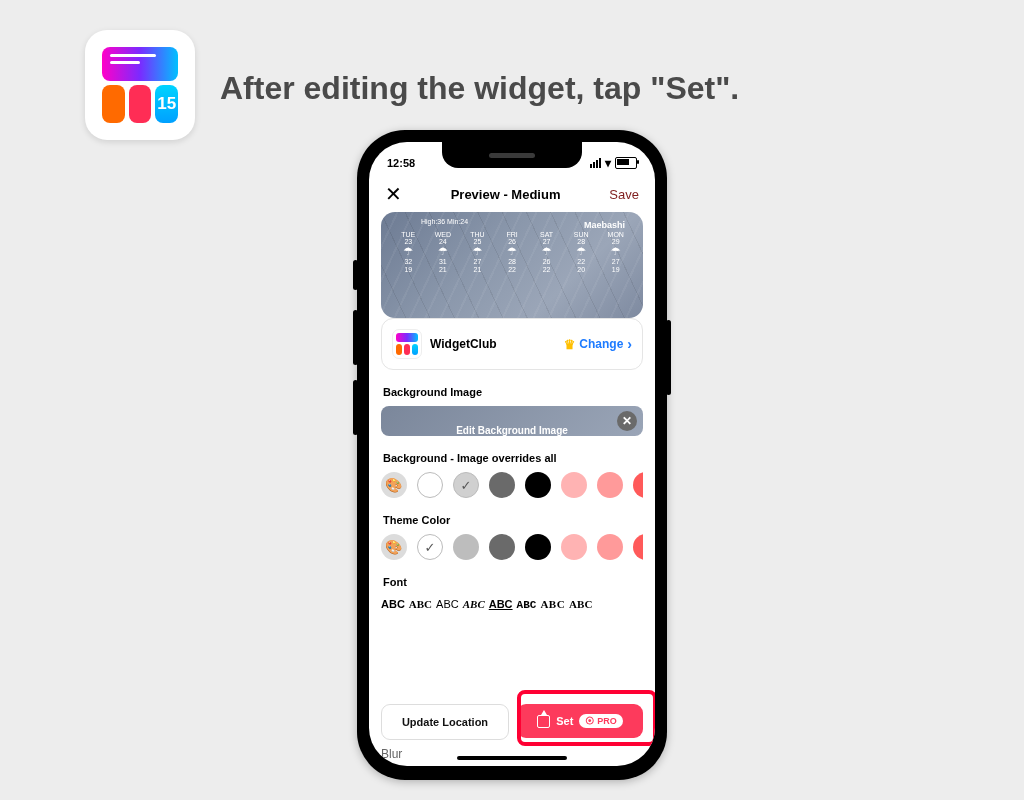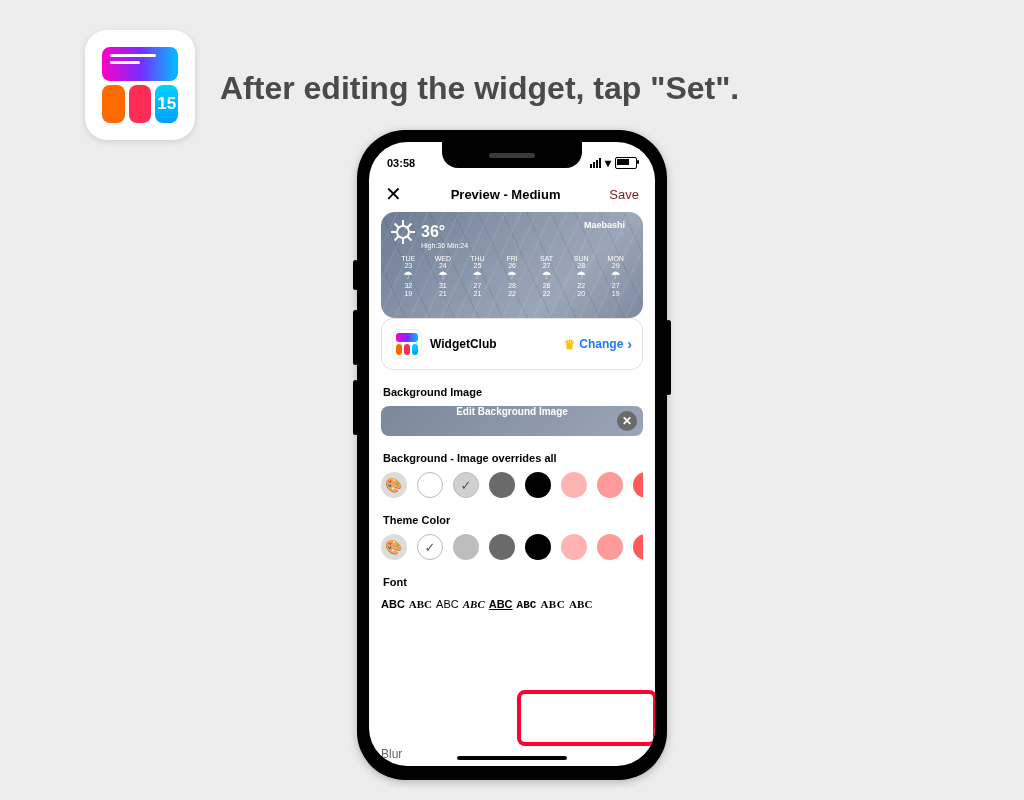--- a/index.html
+++ b/index.html
@@ -64,21 +64,21 @@
   .mini-icon .mr{display:flex;gap:2px;height:12px}
   .mini-icon .mr i{flex:1;border-radius:3px}
   .mini-icon .mr i:nth-child(1){background:#ff6a00}
   .mini-icon .mr i:nth-child(2){background:#ff2d55}
   .mini-icon .mr i:nth-child(3){background:linear-gradient(#00d4ff,#00a0ff)}
   .appname{font-size:12px;font-weight:700;flex:1}
   .change{display:flex;align-items:center;gap:4px;font-size:12px;font-weight:600;color:#1d7bff}
   .crown{color:#ffbf00;font-size:13px}
   .chev{color:#1d7bff;font-size:14px;font-weight:700}
   .sec-title{font-size:11px;font-weight:600;margin:16px 2px 8px 2px}
-  .bg-edit{height:30px;border-radius:8px;background:linear-gradient(135deg,#7b879b,#9aa5b7);display:flex;align-items:flex-start;justify-content:center;position:relative;color:#fff;font-size:10px;font-weight:600}
+  .bg-edit{height:30px;border-radius:8px;background:linear-gradient(135deg,#7b879b,#9aa5b7);display:flex;align-items:flex-end;justify-content:center;position:relative;color:#fff;font-size:10px;font-weight:600}
   .bg-edit .xx{position:absolute;right:6px;top:5px;width:20px;height:20px;border-radius:50%;background:#6a6a6a;color:#fff;display:flex;align-items:center;justify-content:center;font-size:12px}
   .swatches{display:flex;align-items:center;gap:10px;margin-top:8px;overflow:hidden}
   .sw{width:26px;height:26px;border-radius:50%;box-sizing:border-box;position:relative;flex:0 0 26px}
   .sw.pal{background:#dcdcdc;display:flex;align-items:center;justify-content:center;color:#8a8a8a;font-size:14px}
   .sw.sel::after{content:"✓";position:absolute;inset:0;display:flex;align-items:center;justify-content:center;font-size:13px;color:#555}
   .sw.outline{border:1.5px solid #bbb}
   .fonts{display:flex;gap:4px;margin-top:10px;overflow:hidden;font-size:11px;font-weight:700;align-items:baseline}
   .fonts span{flex:0 0 auto}
   .f1{font-family:Arial}.f2{font-family:"Times New Roman";font-style:normal}
   .f3{font-family:Arial;font-weight:400}
@@ -118,21 +118,21 @@
 
   <div class="phone">
     <div class="side-btn sb1"></div>
       <div class="side-btn sb2"></div>
       <div class="side-btn sb3"></div>
       <div class="side-btn sb4"></div>
     <div class="notch"></div>
     <div class="screen">
 
       <div class="status">
-        <span>03:58</span>
+        <span>12:58</span>
         <div class="s-right">
           <span class="sig">
               <i></i>
               <i></i>
               <i></i>
               <i></i>
             </span>
           <span style="font-size:12px">▾</span>
           <span class="batt">
               <i></i>
@@ -144,33 +144,20 @@
         <span class="x">✕</span>
         <span class="ntitle">Preview - Medium</span>
         <span class="save">Save</span>
       </div>
 
       <div class="content">
 
         <div class="widget">
           <div class="texture"></div>
           <div class="loc">Maebashi</div>
-          <div class="wmain">
-            <span class="sun">
-              <i style="transform:translate(-1px,-12px) rotate(0deg)"></i>
-              <i style="transform:translate(-1px,-12px) rotate(45deg)"></i>
-              <i style="transform:translate(-1px,-12px) rotate(90deg)"></i>
-              <i style="transform:translate(-1px,-12px) rotate(135deg)"></i>
-              <i style="transform:translate(-1px,-12px) rotate(180deg)"></i>
-              <i style="transform:translate(-1px,-12px) rotate(225deg)"></i>
-              <i style="transform:translate(-1px,-12px) rotate(270deg)"></i>
-              <i style="transform:translate(-1px,-12px) rotate(315deg)"></i>
-            </span>
-            <span class="temp">36°</span>
-          </div>
           <div class="hilo">High:36  Min:24</div>
           <div class="days" id="days">
               <div class="day">
                 <div>TUE</div>
                 <div>23</div>
                 <div class="umb">☂</div>
                 <div class="t">32<br>19</div>
               </div>
               <div class="day">
                 <div>WED</div>
@@ -264,19 +251,34 @@
             <span class="f2">ABC</span>
             <span class="f3">ABC</span>
             <span class="f4">ABC</span>
             <span class="f5">ABC</span>
             <span class="f6">ABC</span>
             <span class="f7">ABC</span>
             <span class="f8">ABC</span>
           </div>
       </div>
 
+      <div class="bottom">
+        <div class="btnrow">
+          <div class="btn update">
+            <span>Update Location</span>
+          </div>
+          <div class="btn set">
+            <span class="share"></span>
+            <span>Set</span>
+            <span class="pro">
+              <span>⦿</span>
+              <span>PRO</span>
+            </span>
+          </div>
+        </div>
+      </div>
       <span class="blurlbl">Blur</span>
       <div class="home-ind"></div>
 
       <div class="highlight" style="left:148px;bottom:20px;width:132px;height:48px"></div>
     </div>
   </div>
 </div>
 
 </body></html>

